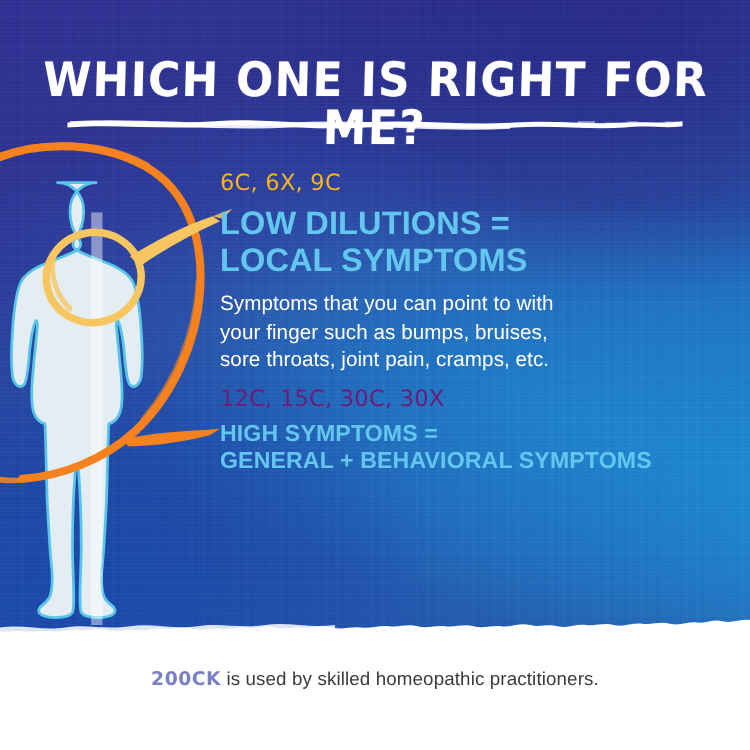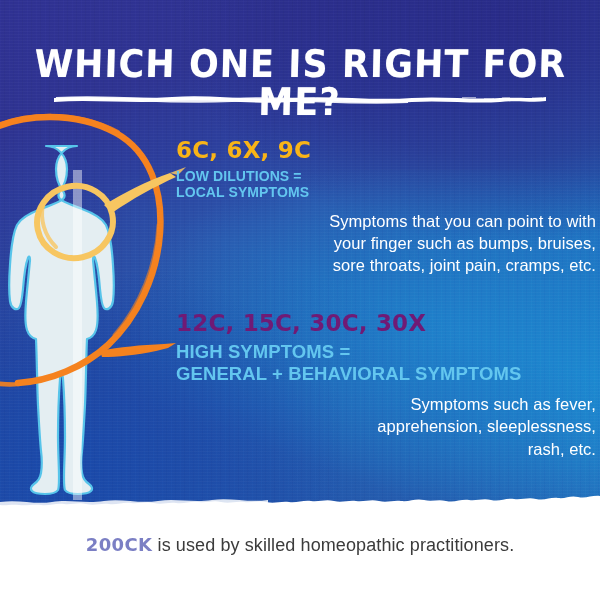--- a/index.html
+++ b/index.html
@@ -111,55 +111,54 @@
     position:absolute;left:52px;top:92px;width:496px;height:14px;
   }
 
   
   .block{position:absolute;left:176px;width:420px;}
   .block-a{top:138px;}
   .block-b{top:311px;}
 
   .dose{
     font-family:"DejaVu Sans", sans-serif;
-    font-weight:700;
-    font-size:23px;
+    font-weight:400;
+    font-size:18px;
     letter-spacing:.2px;
     line-height:1.05;
     margin:0 0 6px 0;
   }
   .dose-yellow{color:#f9b417;}
   .dose-orange{color:#701a75;}
 
   .subhead{
     color:#63c6ef;
     font-weight:700;
-    font-size:14px;
+    font-size:26px;
     line-height:1.16;
     letter-spacing:.1px;
     margin:0 0 9px 0;
     white-space:pre-line;
   }
   .subhead-b{font-size:18.5px;}
 
   .body{
     color:#ffffff;
     font-size:16.5px;
     line-height:1.36;
     letter-spacing:.05px;
     margin:0;
     white-space:pre-line;
-    text-align:right;
   }
 
   
   .footer{
     position:absolute;left:0;top:534px;width:600px;
     text-align:center;
-    font-size:18px;
+    font-size:15px;
     color:#3b3b3b;
     letter-spacing:.1px;
   }
   .footer .code{
     color:#7b7fc4;
     font-weight:700;
     font-family:"DejaVu Sans", sans-serif;
     letter-spacing:.4px;
   }
 </style>
@@ -297,22 +296,19 @@
 LOCAL SYMPTOMS</p>
     <p class="body">Symptoms that you can point to with
 your finger such as bumps, bruises,
 sore throats, joint pain, cramps, etc.</p>
   </div>
 
   <div class="block block-b">
     <p class="dose dose-orange">12C, 15C, 30C, 30X</p>
     <p class="subhead subhead-b">HIGH SYMPTOMS  =
 GENERAL + BEHAVIORAL SYMPTOMS</p>
-    <p class="body">Symptoms such as fever,
-apprehension, sleeplessness,
-rash, etc.</p>
   </div>
 
   <div class="footer">
     <span class="code">200CK</span><span> is used by skilled homeopathic practitioners.</span>
   </div>
 
 </div>
 
 </body></html>

